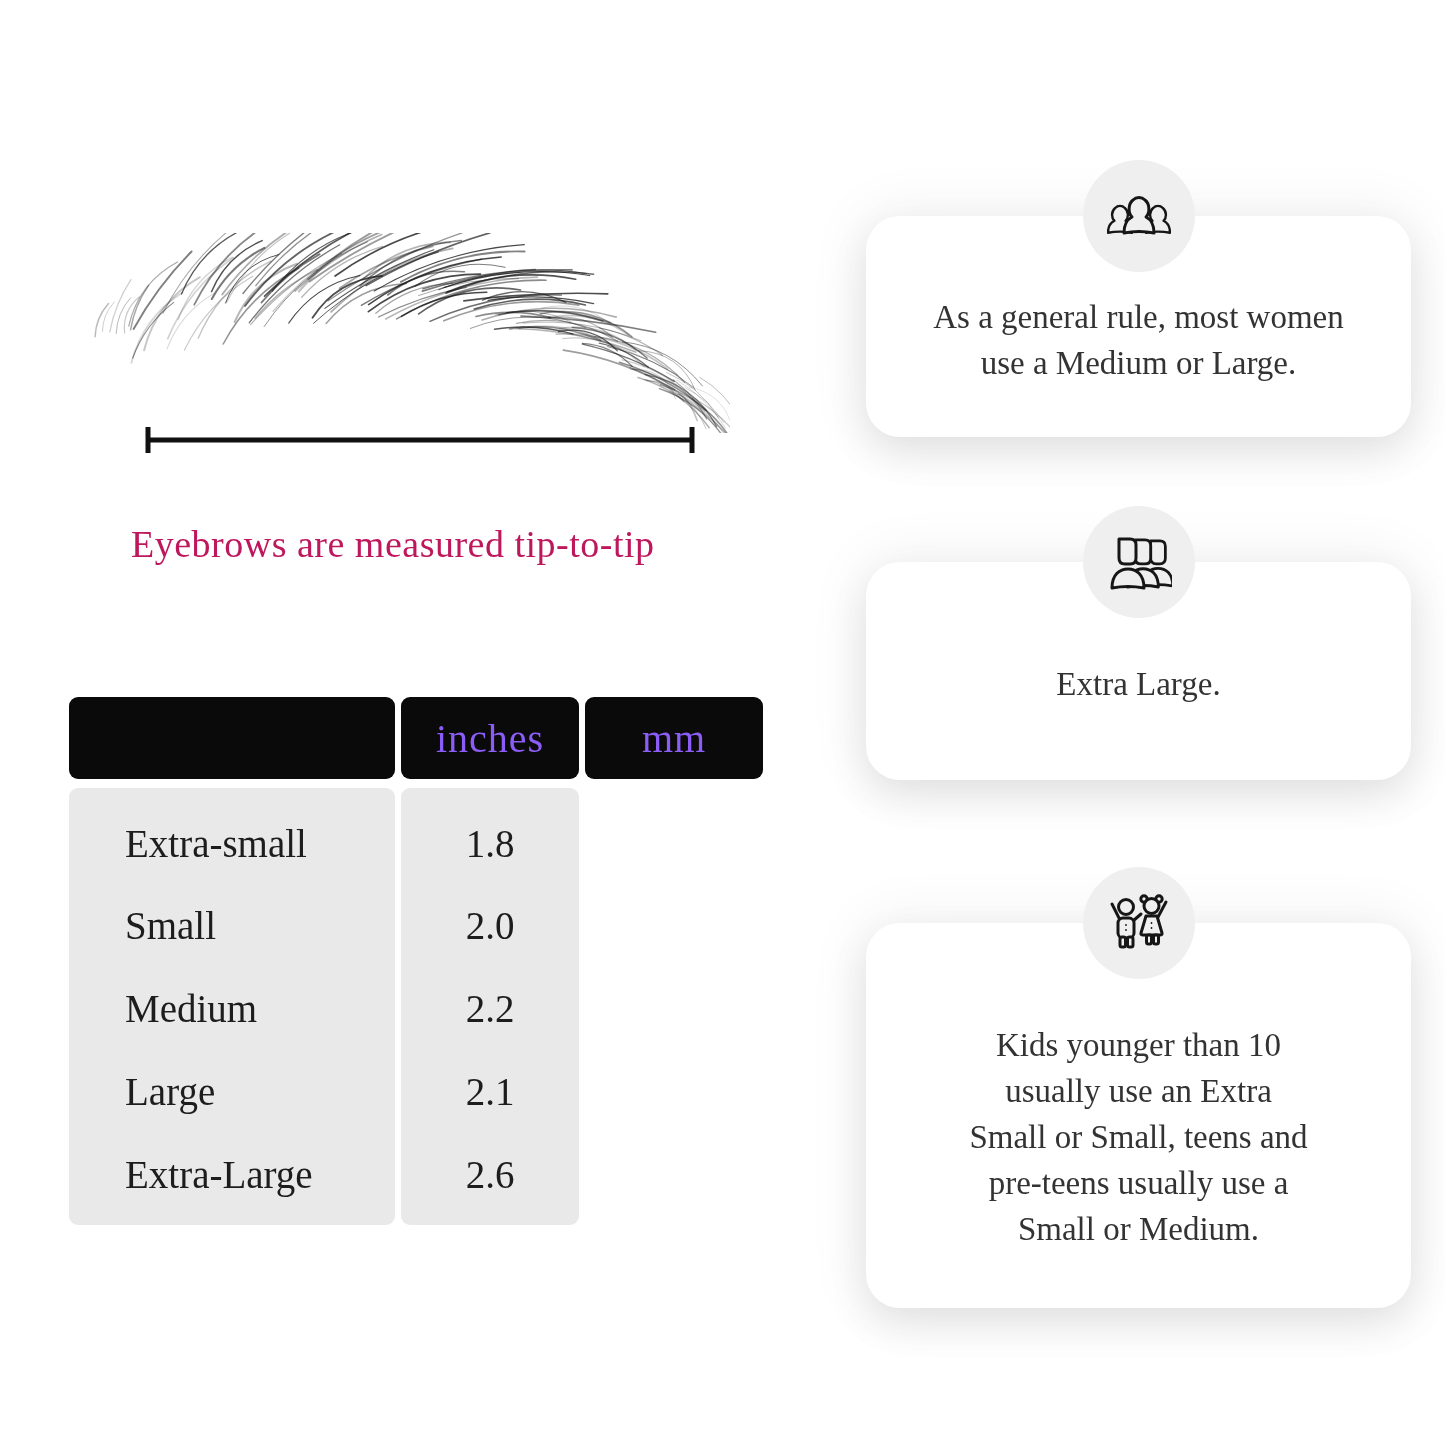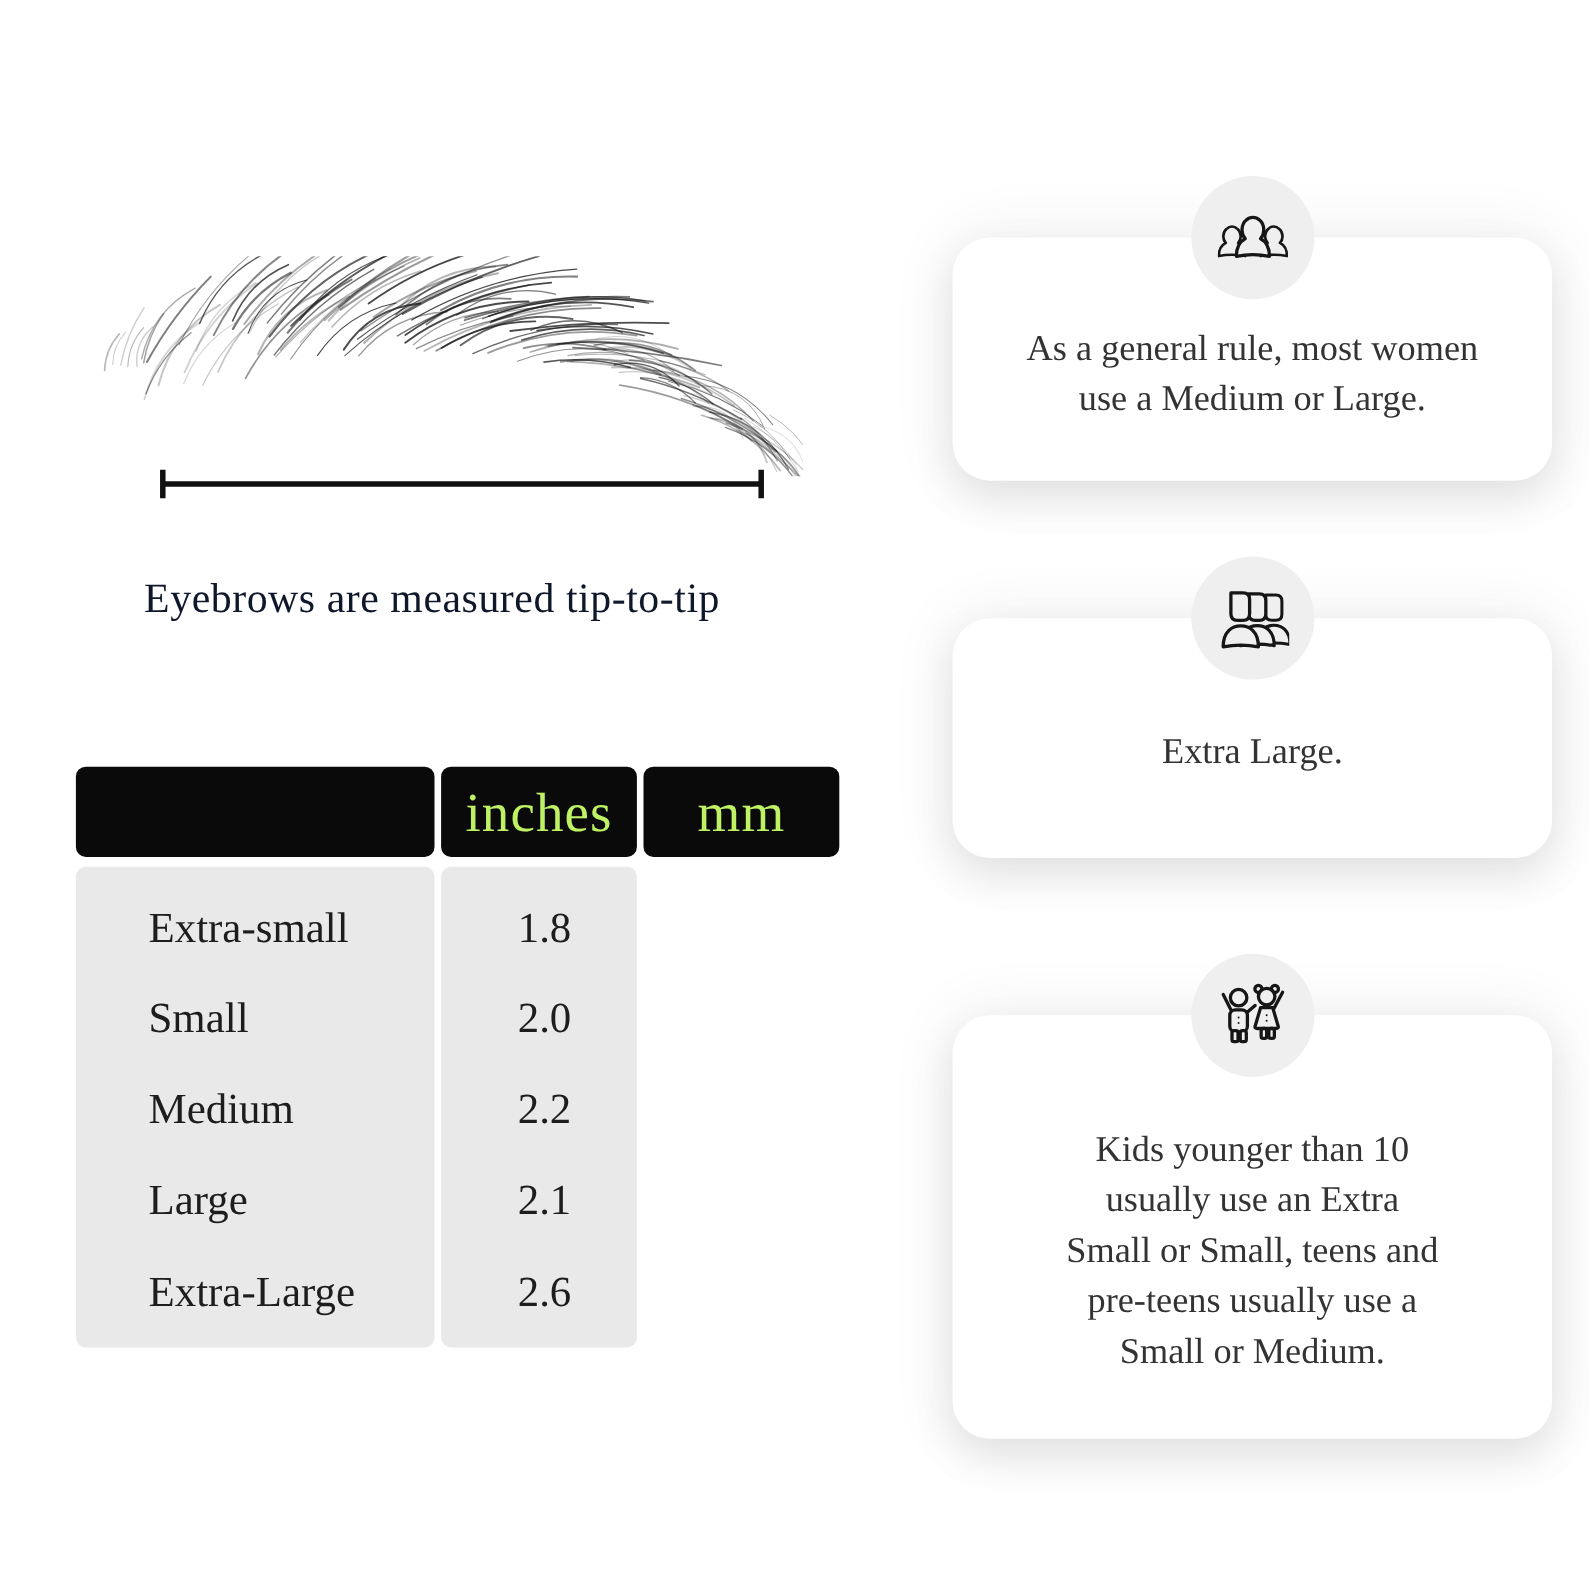--- a/index.html
+++ b/index.html
@@ -4,31 +4,31 @@
 <style>
   html,body{margin:0;padding:0;background:#fff;}
   .page{position:relative;width:1445px;height:1445px;background:#ffffff;overflow:hidden;
         font-family:"Liberation Serif","DejaVu Serif",serif;color:#1f1f1f;}
 
   
   .brow-svg{position:absolute;left:90px;top:233px;width:640px;height:200px;}
   .measure-svg{position:absolute;left:140px;top:424px;width:560px;height:32px;}
   .measure-svg line{stroke:#111;stroke-width:5;}
   .caption{position:absolute;left:131px;top:514px;width:620px;
-           font-size:38px;line-height:61px;color:#0f172a;letter-spacing:.5px;}
+           font-size:38px;line-height:61px;color:#be185d;letter-spacing:.5px;}
 
   
   .size-table{position:absolute;left:69px;top:697px;display:grid;
               grid-template-columns:326px 178px 178px;grid-template-rows:82px 437px;
               column-gap:6px;row-gap:9px;}
   .th{background:#0a0a0a;border-radius:9px;display:flex;align-items:center;justify-content:center;
-      color:#bef264;font-size:50px;letter-spacing:1px;}
+      color:#8b5cf6;font-size:40px;letter-spacing:1px;}
   .tb{background:#e9e9e9;border-radius:9px;display:flex;flex-direction:column;
       justify-content:space-between;padding:32px 0 28px;font-size:39px;color:#1d1d1d;}
-  .cell{height:46px;display:flex;align-items:center;margin-left:10px;}
+  .cell{height:46px;display:flex;align-items:center;}
   .cell.left{padding-left:56px;}
   .cell.center{justify-content:center;}
 
   
   .card{position:absolute;left:866px;width:545px;background:#ffffff;border-radius:34px;
         box-shadow:0 16px 40px rgba(0,0,0,.09),0 0 55px 10px rgba(0,0,0,.05);
         display:flex;align-items:center;justify-content:center;}
   .card-1{top:216px;height:221px;}
   .card-2{top:562px;height:218px;}
   .card-3{top:923px;height:385px;}

